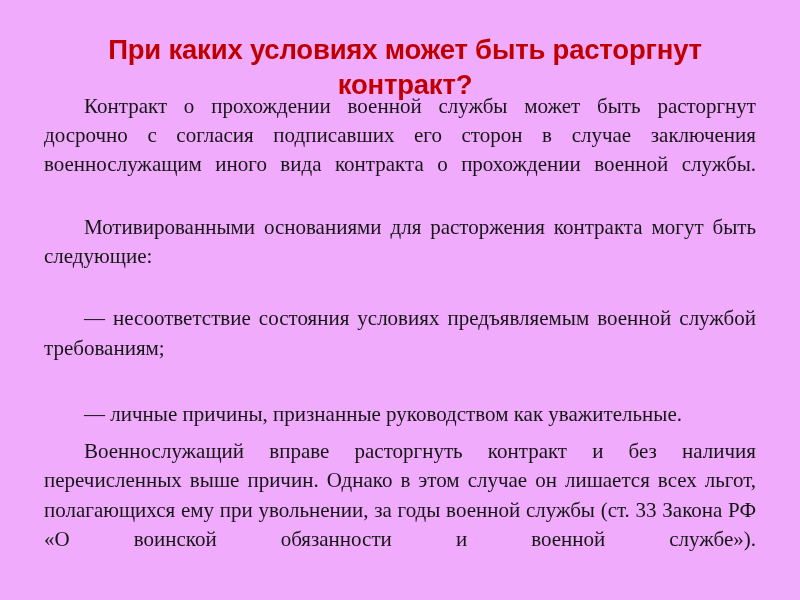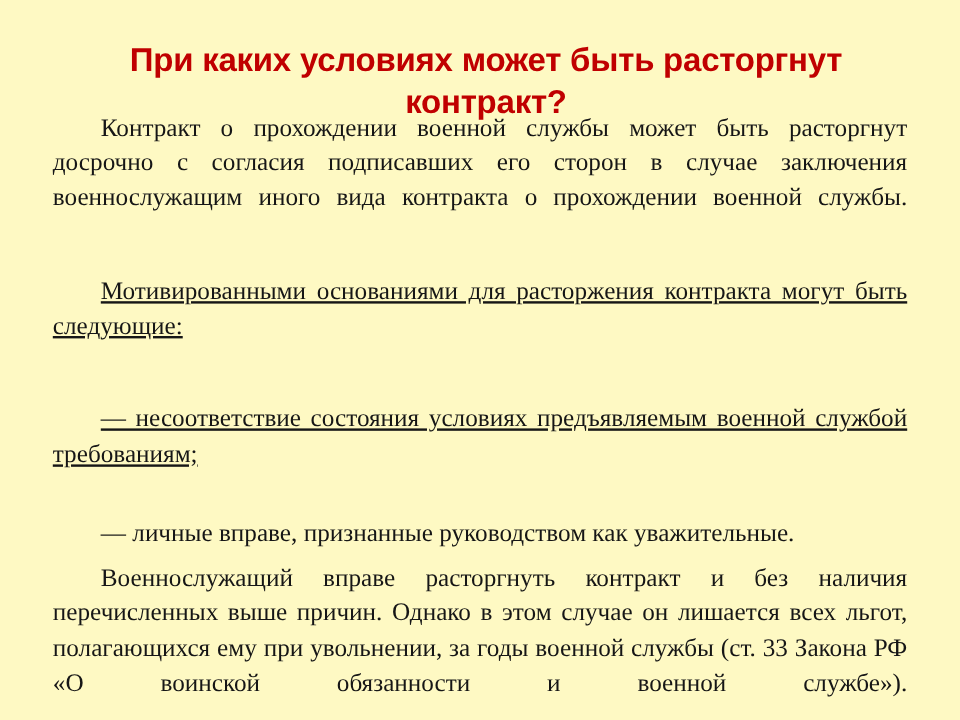--- a/index.html
+++ b/index.html
@@ -60,43 +60,43 @@
     -webkit-font-smoothing: antialiased;
   }
 
   
   .para::after {
     content: "";
     display: inline-block;
     width: 100%;
   }
 
-  .gap-1 { margin-top: 19px; text-decoration: underline; }
+  .gap-1 { margin-top: 4px; }
   .gap-2 { margin-top: 8px; }
 
   
   .para.single {
     text-align: left;
   }
   .para.single::after { display: none; }
 </style>
 </head>
 <body>
 
-<div id="slide" style="background: #fef9c3;">
+<div id="slide" style="background: #f0abfc;">
 
   <h1 id="slide-title" style="color: rgb(192, 0, 0);">При каких условиях может быть расторгнут контракт?</h1>
 
   <div id="body-block">
 
     <p class="para" style="color: rgb(22, 22, 22);">Контракт о прохождении военной службы может быть расторгнут досрочно с согласия подписавших его сторон в случае заключения военнослужащим иного вида контракта о прохождении военной службы.</p>
 
     <p class="para gap-1" style="color: rgb(22, 22, 22);">Мотивированными основаниями для расторжения контракта могут быть следующие:</p>
 
     <p class="para gap-1" style="color: rgb(22, 22, 22);">— несоответствие состояния условиях предъявляемым военной службой требованиям;</p>
 
 
-    <p class="para single gap-2" style="color: rgb(22, 22, 22);">— личные вправе, признанные руководством как уважительные.</p>
+    <p class="para single gap-2" style="color: rgb(22, 22, 22);">— личные причины, признанные руководством как уважительные.</p>
 
     <p class="para gap-2" style="color: rgb(22, 22, 22);">Военнослужащий вправе расторгнуть контракт и без наличия перечисленных выше причин. Однако в этом случае он лишается всех льгот, полагающихся ему при увольнении, за годы военной службы (ст. 33 Закона РФ «О воинской обязанности и военной службе»).</p>
 
   </div>
 </div>
 
 </body></html>

